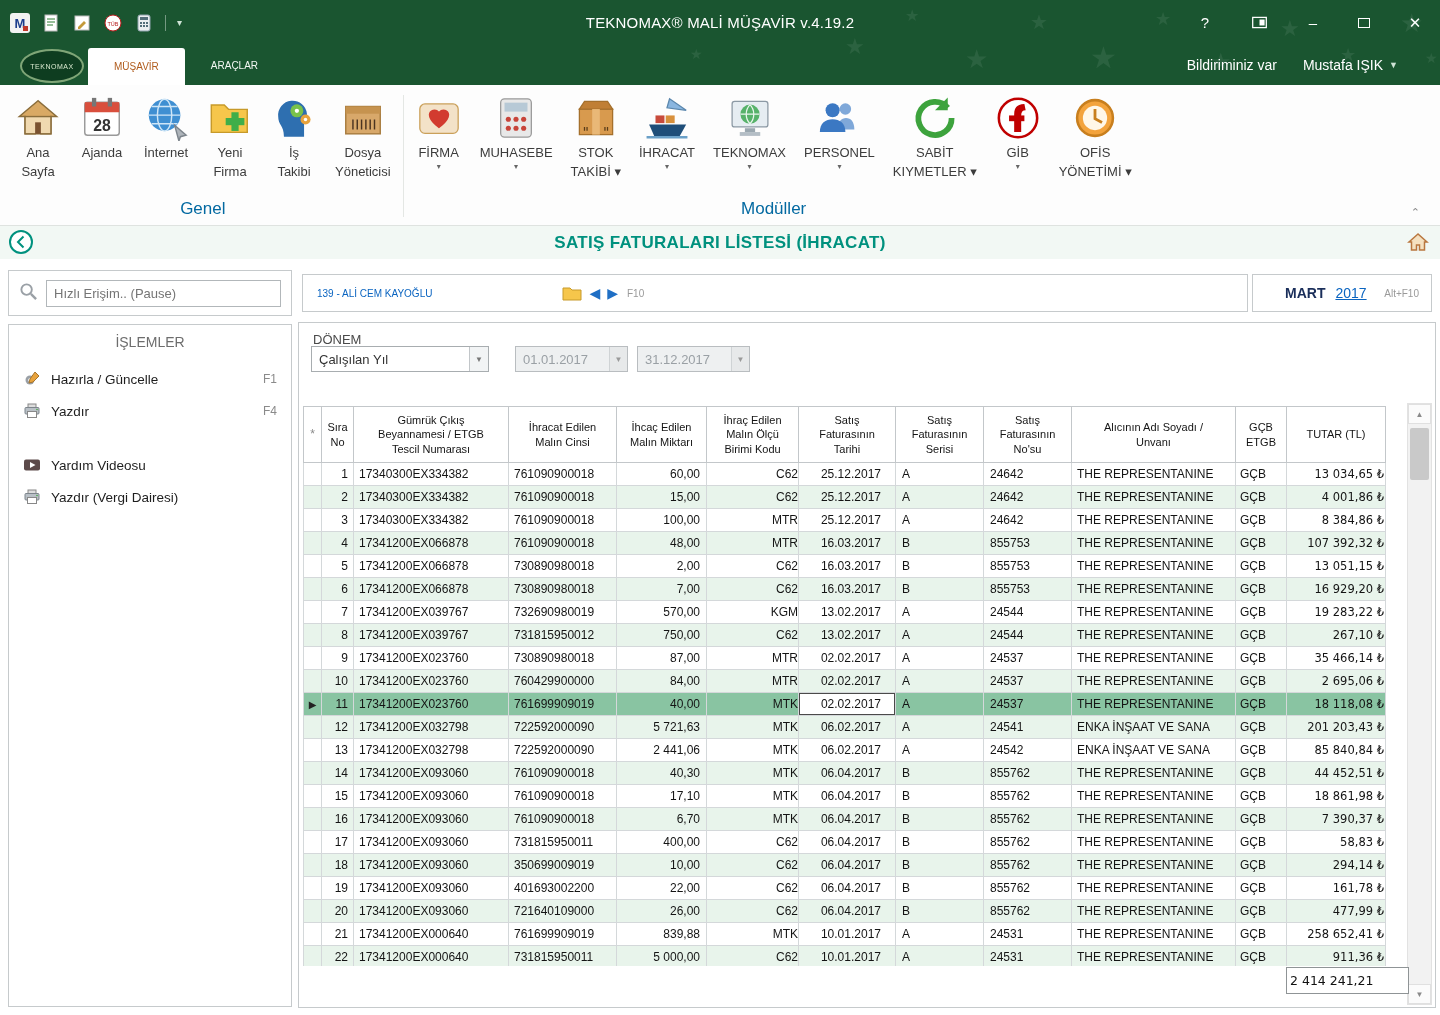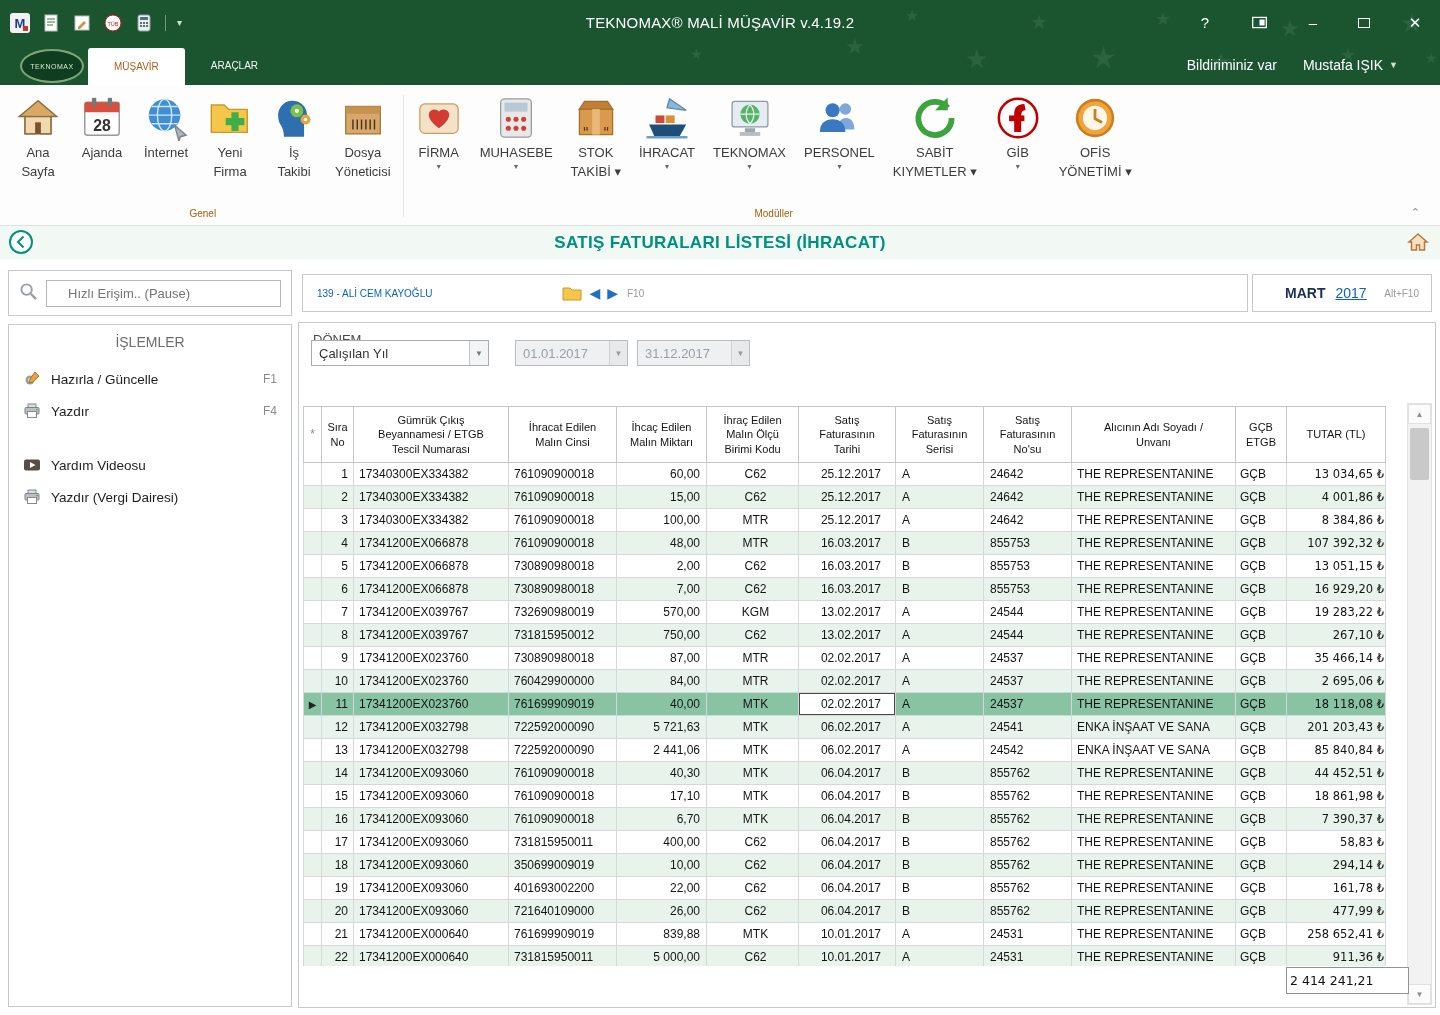--- a/index.html
+++ b/index.html
@@ -36,36 +36,36 @@
   
   .ribbon { position:absolute; left:0; top:85px; width:1440px; height:141px; background:#fdfdfd; border-bottom:1px solid #dfe3e0; }
   .ribbon-groups { display:flex; height:100%; padding-left:6px; }
   .rgroup { display:flex; flex-direction:column; }
   .ritems { display:flex; flex:1; align-items:flex-start; padding-top:7px; }
   .rbtn { display:flex; flex-direction:column; align-items:center; padding:3px 9px; cursor:pointer; }
   .rbtn .ricon { width:46px; height:46px; margin-bottom:3px; }
   .rbtn .ricon svg { width:46px; height:46px; display:block; }
   .rlab { text-align:center; font-size:13px; color:#3c3c3c; line-height:1.45; }
   .rlab .rcaret { font-size:8px; color:#666; line-height:1.1; }
-  .rglabel { text-align:center; color:#a16207; font-size:10px; padding:0 0 6px; }
+  .rglabel { text-align:center; color:#0369a1; font-size:17px; padding:0 0 6px; }
   .rsep { width:1px; background:#e4e7e4; margin:10px 3px 8px; }
   .ribbon-collapse { position:absolute; right:20px; bottom:6px; color:#8a8a8a; font-size:11px; cursor:pointer; }
 
   
   .pageheader { position:absolute; left:0; top:226px; width:1440px; height:33px; background:#f2f8f4; display:flex; align-items:center; }
   .back-btn { position:absolute; left:8px; top:3px; width:26px; height:26px; cursor:pointer; }
   .back-btn svg { width:26px; height:26px; }
   .page-title { flex:1; text-align:center; color:#00917e; font-size:17px; font-weight:bold; letter-spacing:0.3px; }
   .home-btn { position:absolute; right:10px; top:4px; cursor:pointer; }
   .home-btn svg { width:24px; height:24px; }
 
   
   .search-panel { position:absolute; left:8px; top:270px; width:284px; height:46px; border:1px solid #c6cacc; background:#fff; display:flex; align-items:center; padding:0 10px; }
   .search-panel svg { width:19px; height:19px; }
-  .search-input { flex:1; border:1px solid #b2b7ba; height:27px; margin-left:8px; padding:0 21px; font-size:13px; color:#555; font-family:"Liberation Sans",sans-serif; outline:none; }
+  .search-input { flex:1; border:1px solid #b2b7ba; height:27px; margin-left:8px; padding:0 7px; font-size:13px; color:#555; font-family:"Liberation Sans",sans-serif; outline:none; }
   .ops-panel { position:absolute; left:8px; top:324px; width:284px; height:683px; border:1px solid #c6cacc; background:#fff; }
   .ops-title { text-align:center; color:#6d6d6d; font-size:14px; padding:9px 0 13px; }
   .op-item { display:flex; align-items:center; padding:7px 14px; font-size:13.5px; color:#1e1e1e; cursor:pointer; }
   .op-icon { width:18px; height:18px; margin-right:10px; flex:0 0 18px; }
   .op-icon svg { width:18px; height:18px; display:block; }
   .op-key { margin-left:auto; color:#8a8a8a; font-size:12px; }
   .op-gap { height:22px; }
 
   
   .client-strip { position:absolute; left:302px; top:274px; width:946px; height:38px; border:1px solid #c6cacc; background:#fff; display:flex; align-items:center; padding:0 14px; }
@@ -75,21 +75,21 @@
   .nav-arrow { color:#1f6fc5; font-size:14px; cursor:pointer; line-height:1; }
   .f10 { color:#9a9a9a; font-size:10px; margin-left:2px; }
   .month-strip { position:absolute; left:1252px; top:274px; width:180px; height:38px; border:1px solid #c6cacc; background:#fff; display:flex; align-items:center; padding:0 12px; }
   .month-label { color:#1a2e5a; font-weight:bold; font-size:14px; margin-left:20px; }
   .year-link { color:#0a64c0; font-size:14px; text-decoration:underline; margin-left:10px; cursor:pointer; }
   .alt-label { color:#9a9a9a; font-size:10px; margin-left:auto; }
 
   
   .main-panel { position:absolute; left:298px; top:322px; width:1138px; height:686px; border:1px solid #c6cacc; background:#fff; }
   .donem-label { position:absolute; left:14px; top:9px; color:#4a4a4a; font-size:13px; }
-  .filters-row { position:absolute; left:12px; top:17px; height:26px; display:flex; }
+  .filters-row { position:absolute; left:12px; top:23px; height:26px; display:flex; }
   .combo { width:178px; height:26px; border:1px solid #a8adb0; background:#fff; display:flex; align-items:center; font-size:13px; color:#333; cursor:pointer; }
   .combo .ctext { flex:1; padding:0 7px; }
   .combo .cbtn { width:19px; height:100%; border-left:1px solid #c2c6c9; background:#f2f4f5; display:flex; align-items:center; justify-content:center; font-size:8px; color:#777; }
   .datebox { width:113px; height:26px; border:1px solid #b9bdc0; background:#eef0f1; display:flex; align-items:center; margin-left:9px; }
   .datebox:first-of-type { margin-left:0; }
   .datebox input { flex:1; width:80px; border:0; background:transparent; color:#9aa0a5; font-size:13px; padding:0 7px; font-family:"Liberation Sans",sans-serif; outline:none; }
   .datebox .cbtn { width:18px; height:100%; border-left:1px solid #cfd3d5; background:#e7e9ea; display:flex; align-items:center; justify-content:center; font-size:8px; color:#9a9a9a; }
   .db2 { margin-left:9px; }
 
   .grid-wrap { position:absolute; left:4px; top:83px; width:1104px; height:560px; overflow:hidden; background:#fff; }
@@ -97,21 +97,21 @@
   .grid th { height:56px; vertical-align:middle; text-align:center; font-weight:normal; font-size:11px; line-height:1.3; white-space:pre-line; border:1px solid #c3c7ca; background:#fff; padding:1px 2px; cursor:pointer; }
   .grid td { height:23px; border:1px solid #d4d8da; vertical-align:middle; overflow:hidden; white-space:nowrap; cursor:default; }
   .grid tbody tr:nth-child(even) td { background:#e8f4eb; }
   .grid tbody tr.selected td { background:#89c4a2; }
   .grid tbody tr.selected td.focuscell { background:#fff; box-shadow:inset 0 0 0 1px #4a4a4a; }
   td.c0 { text-align:center; color:#222; font-size:10px; }
   .c1 { text-align:right; padding-right:5px; }
   .c2 { text-align:left; padding-left:5px; }
   .c3 { text-align:left; padding-left:5px; }
   .c4 { text-align:right; padding-right:6px; }
-  .c5 { text-align:center; padding-left:6px; }
+  .c5 { text-align:right; padding-left:6px; }
   .c6 { text-align:right; padding-right:14px; }
   .c7 { text-align:left; padding-left:6px; }
   .c8 { text-align:left; padding-left:6px; }
   .c9 { text-align:left; padding-left:5px; }
   .c10 { text-align:left; padding-left:4px; }
   td.c11 { text-align:right; padding-right:1px; font-family:"DejaVu Sans",sans-serif; font-size:11.5px; }
 
   .vscroll { position:absolute; left:1108px; top:80px; width:25px; height:602px; background:#f2f2f2; border:1px solid #e2e2e2; }
   .vs-btn { position:absolute; left:0; width:23px; height:20px; background:#fbfbfb; border:1px solid #e0e0e0; color:#8a8a8a; font-size:8px; display:flex; align-items:center; justify-content:center; cursor:pointer; }
   .vs-up { top:0; }

